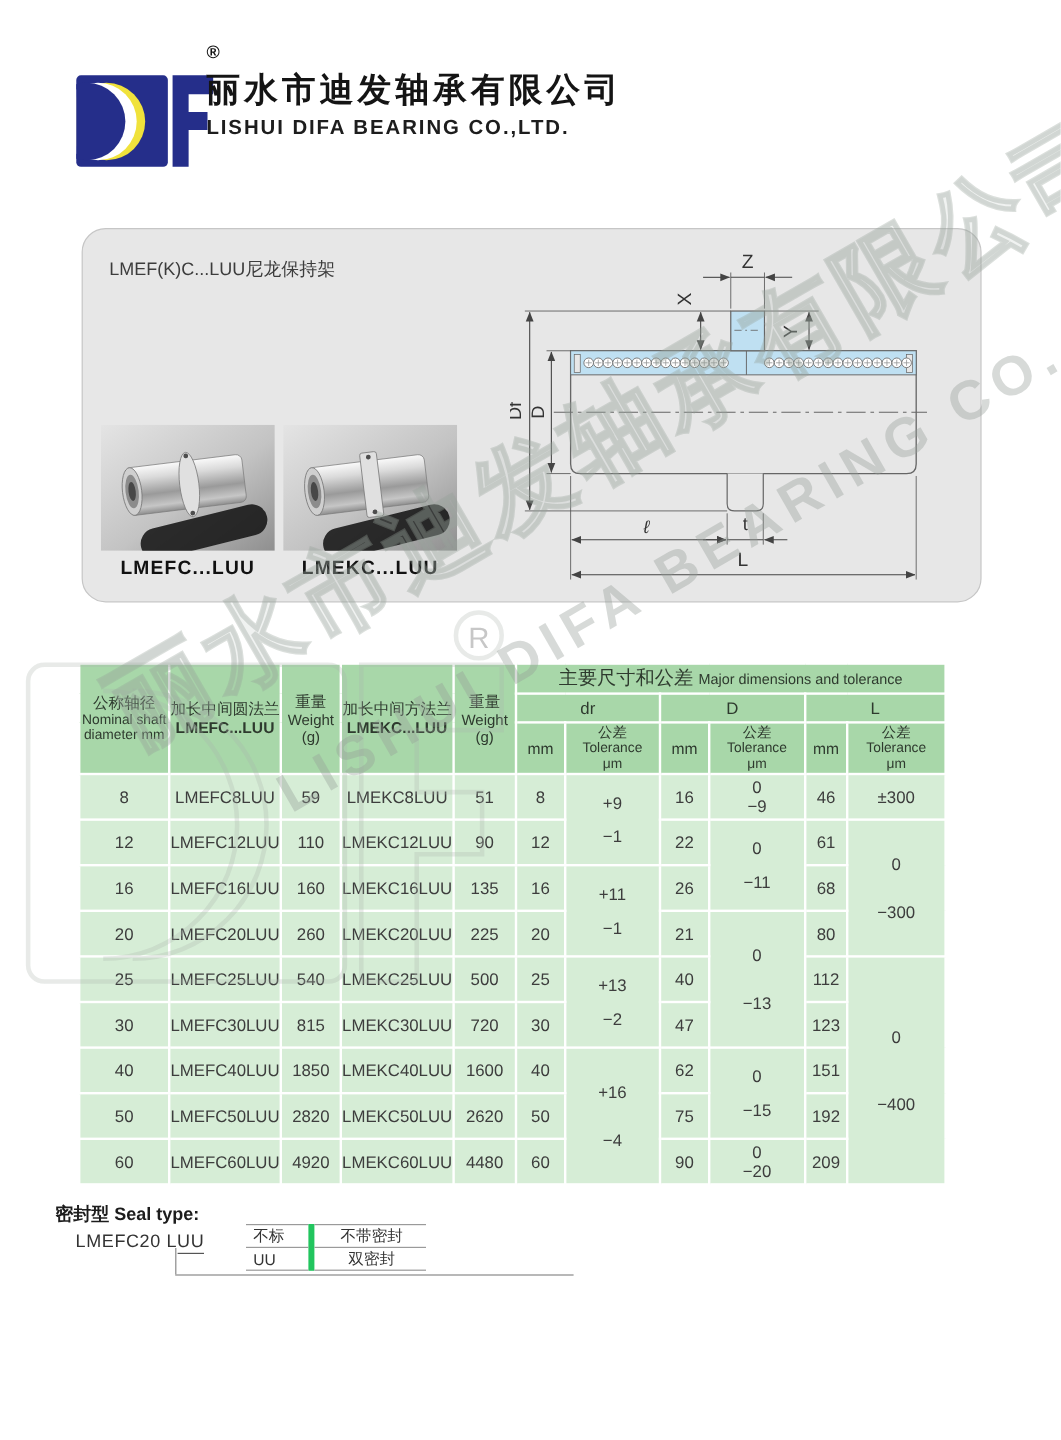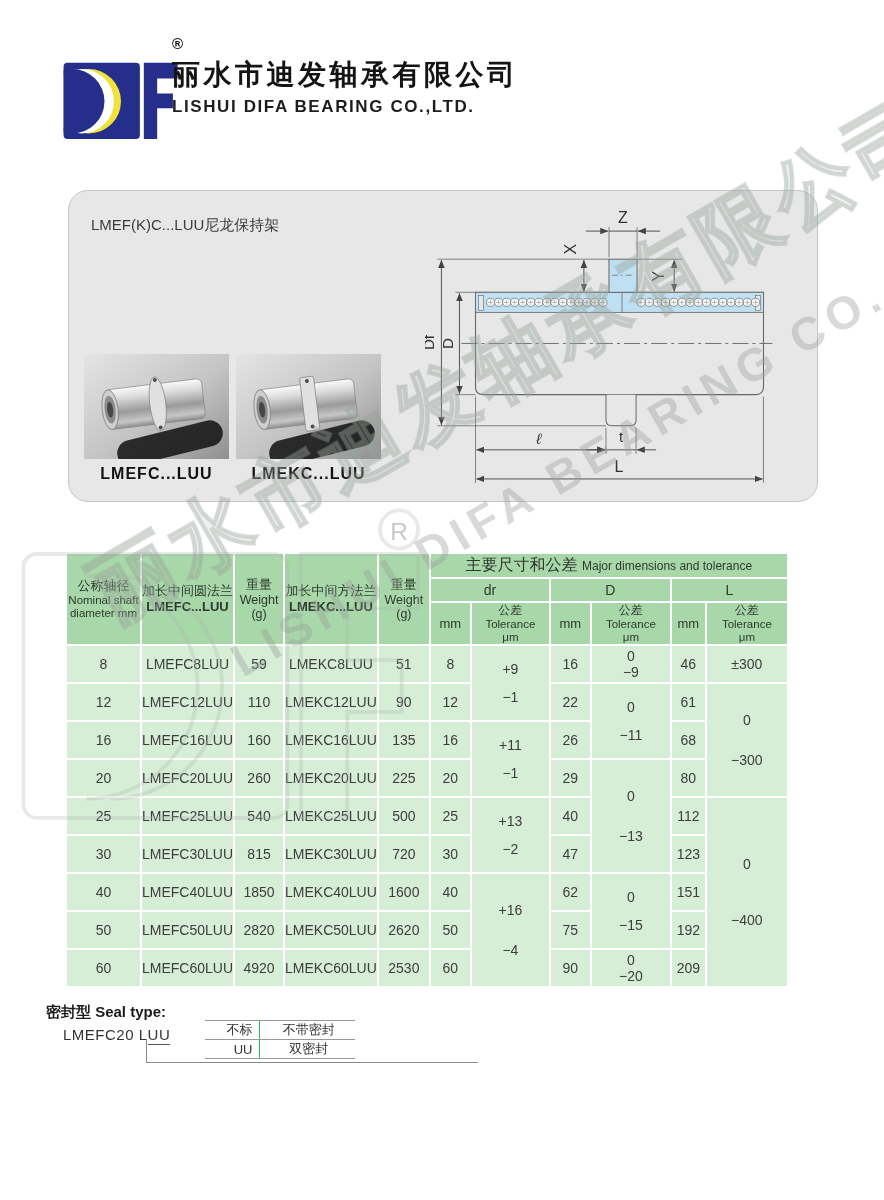--- a/index.html
+++ b/index.html
@@ -59,21 +59,21 @@
   .g3 .b{margin-top:24px;}
   .g5 .b{margin-top:40px;}
 
   
   .seal-heading{position:absolute;left:46px;top:1003px;font-size:15px;font-weight:bold;color:#1c1c1c;}
   .seal-model{position:absolute;left:63px;top:1026px;font-size:15px;color:#333;letter-spacing:.5px;}
   .seal-model .u{border-bottom:1.5px solid #555;padding-bottom:1px;}
   .line{position:absolute;background:#8a8a8a;}
   .mini{position:absolute;border-collapse:collapse;font-size:13px;color:#333;table-layout:fixed;}
   .mini td{border-top:1px solid #9a9a9a;border-bottom:1px solid #9a9a9a;height:18px;padding:0 6px;vertical-align:middle;}
-  .mini td:first-child{border-right:1px solid #22c55e;text-align:right;margin-top:31px;}
+  .mini td:first-child{border-right:5px solid #22c55e;text-align:left;margin-top:31px;}
   .mini td:last-child{text-align:center;padding-left:9px;}
   .miniA{left:205px;top:1020px;}
   .miniB{left:366px;top:1020px;}
 </style>
 </head>
 <body>
 
 <div class="page">
 
   <svg class="logo" viewBox="0 0 150 108">
@@ -397,21 +397,21 @@
           <td class="c-num">26</td>
           <td class="c-num">68</td>
         </tr>
         <tr>
           <td class="c-num">20</td>
           <td class="c-model">LMEFC20LUU</td>
           <td class="c-num">260</td>
           <td class="c-model">LMEKC20LUU</td>
           <td class="c-num">225</td>
           <td class="c-num">20</td>
-          <td class="c-num">29</td>
+          <td class="c-num">21</td>
           <td class="c-tol g3" rowspan="3">
             <span class="t">0</span>
             <span class="t b">−13</span>
           </td>
           <td class="c-num">80</td>
         </tr>
         <tr>
           <td class="c-num">25</td>
           <td class="c-model">LMEFC25LUU</td>
           <td class="c-num">540</td>
@@ -465,21 +465,21 @@
           <td class="c-num">2620</td>
           <td class="c-num">50</td>
           <td class="c-num">75</td>
           <td class="c-num">192</td>
         </tr>
         <tr>
           <td class="c-num">60</td>
           <td class="c-model">LMEFC60LUU</td>
           <td class="c-num">4920</td>
           <td class="c-model">LMEKC60LUU</td>
-          <td class="c-num">2530</td>
+          <td class="c-num">4480</td>
           <td class="c-num">60</td>
           <td class="c-num">90</td>
           <td class="c-tol g1" rowspan="1">
             <span class="t">0</span>
             <span class="t b">−20</span>
           </td>
           <td class="c-num">209</td>
         </tr>
       </tbody>
   </table>

